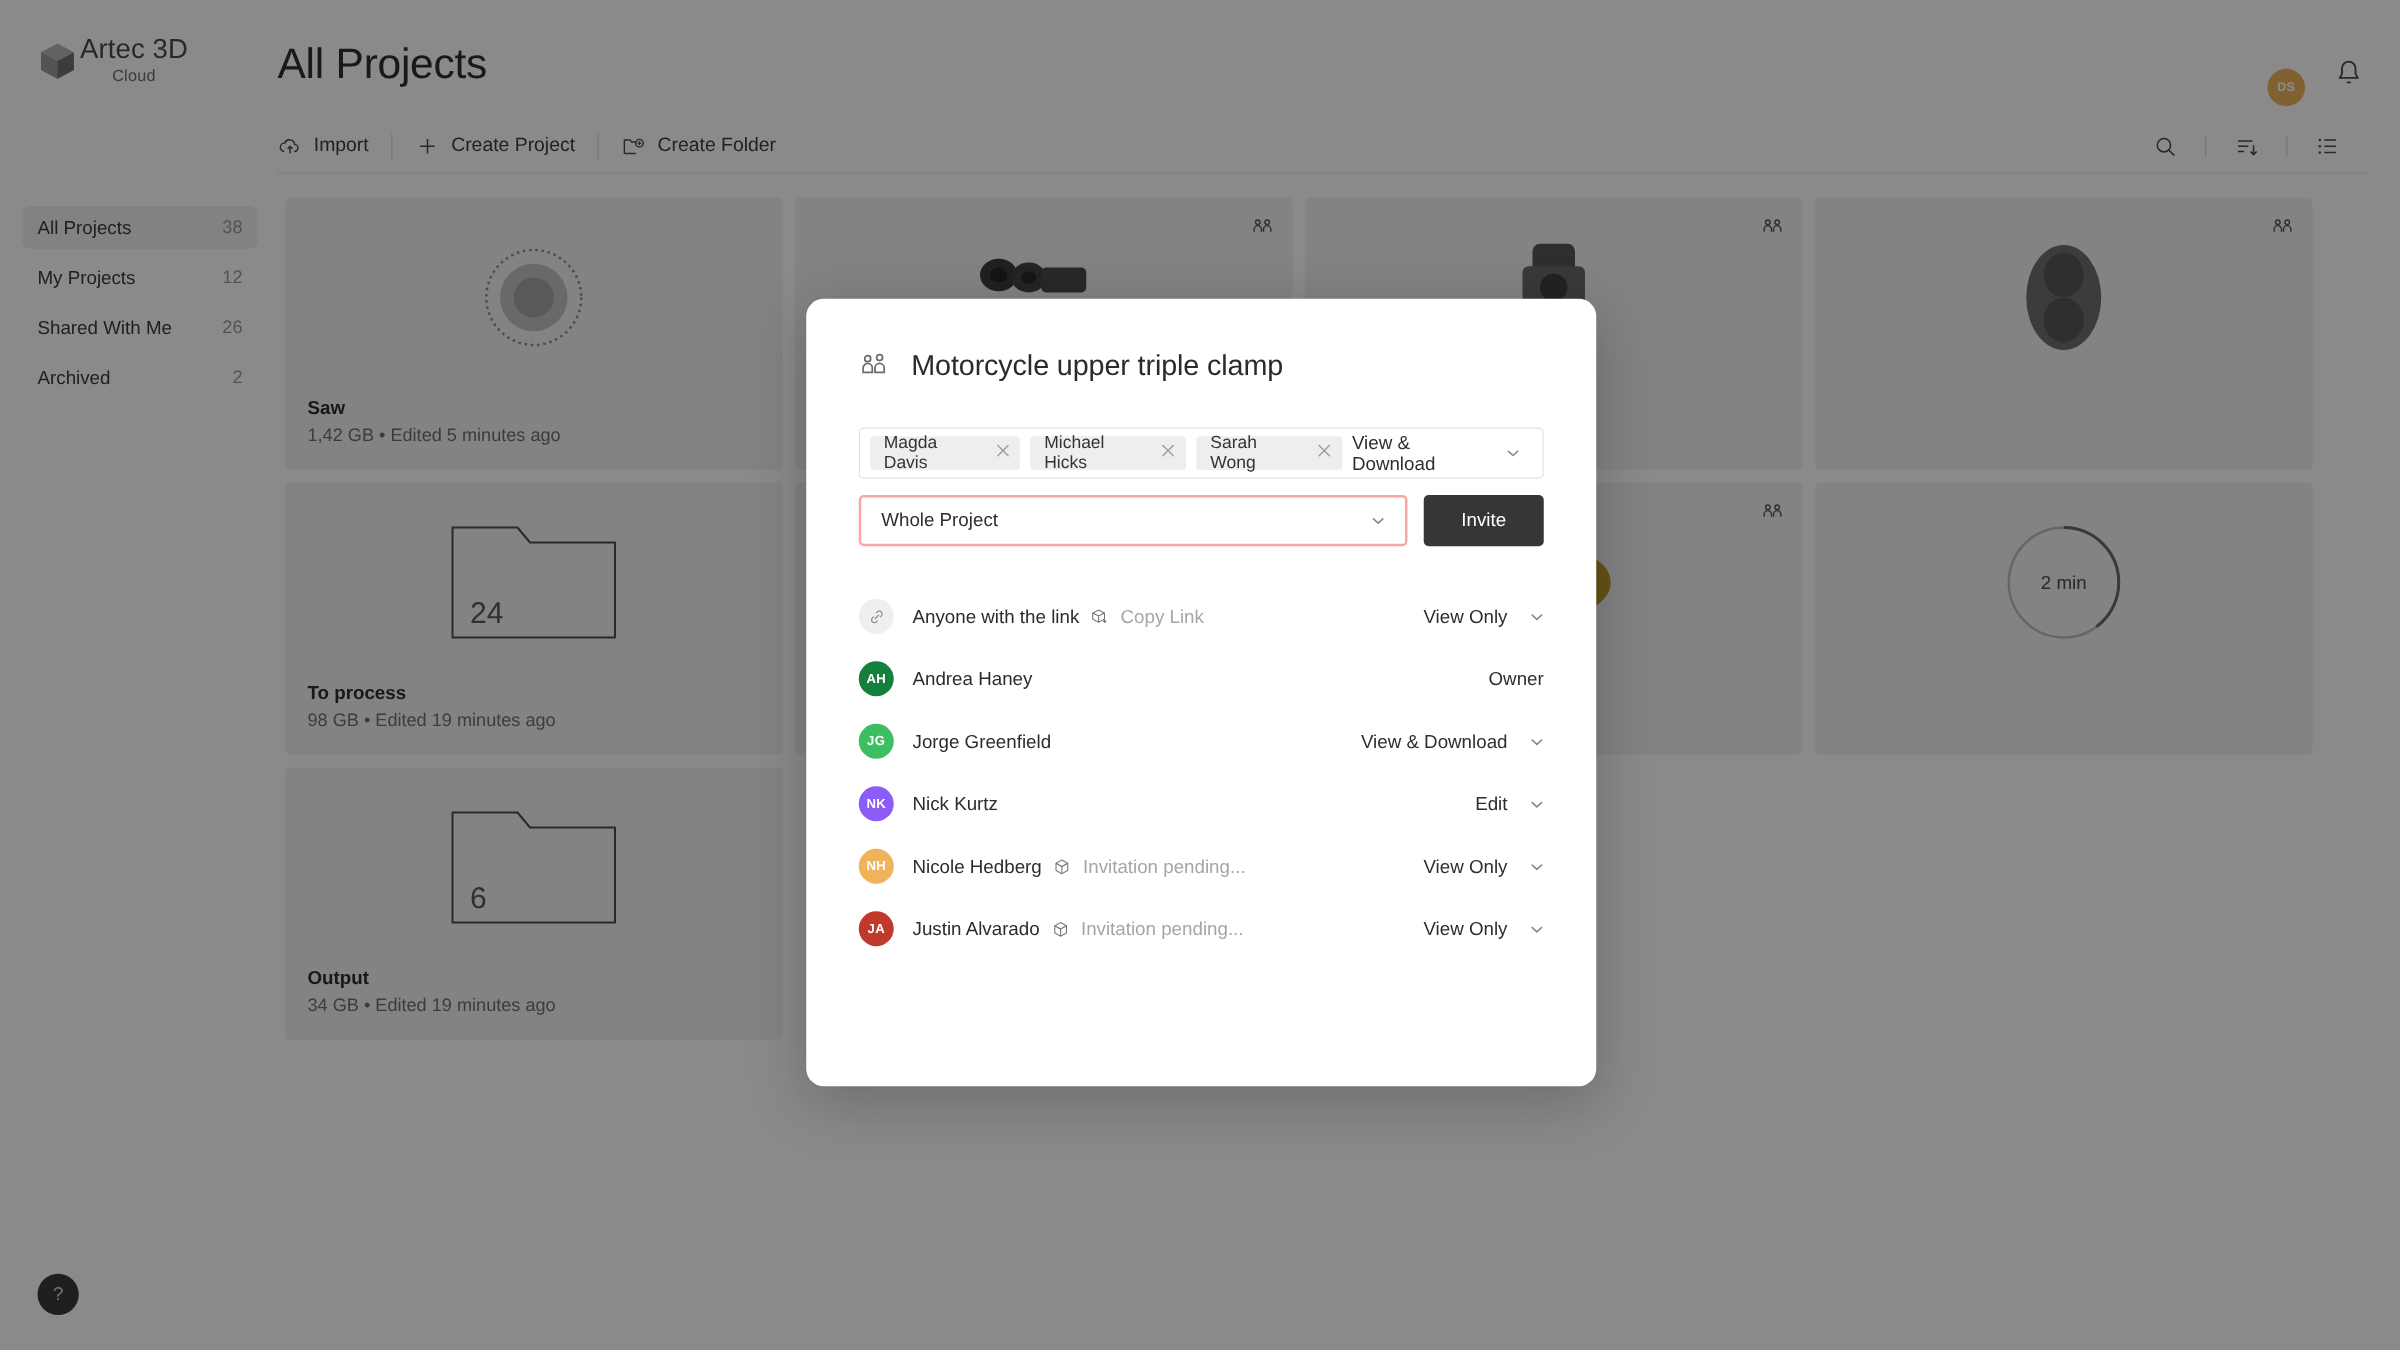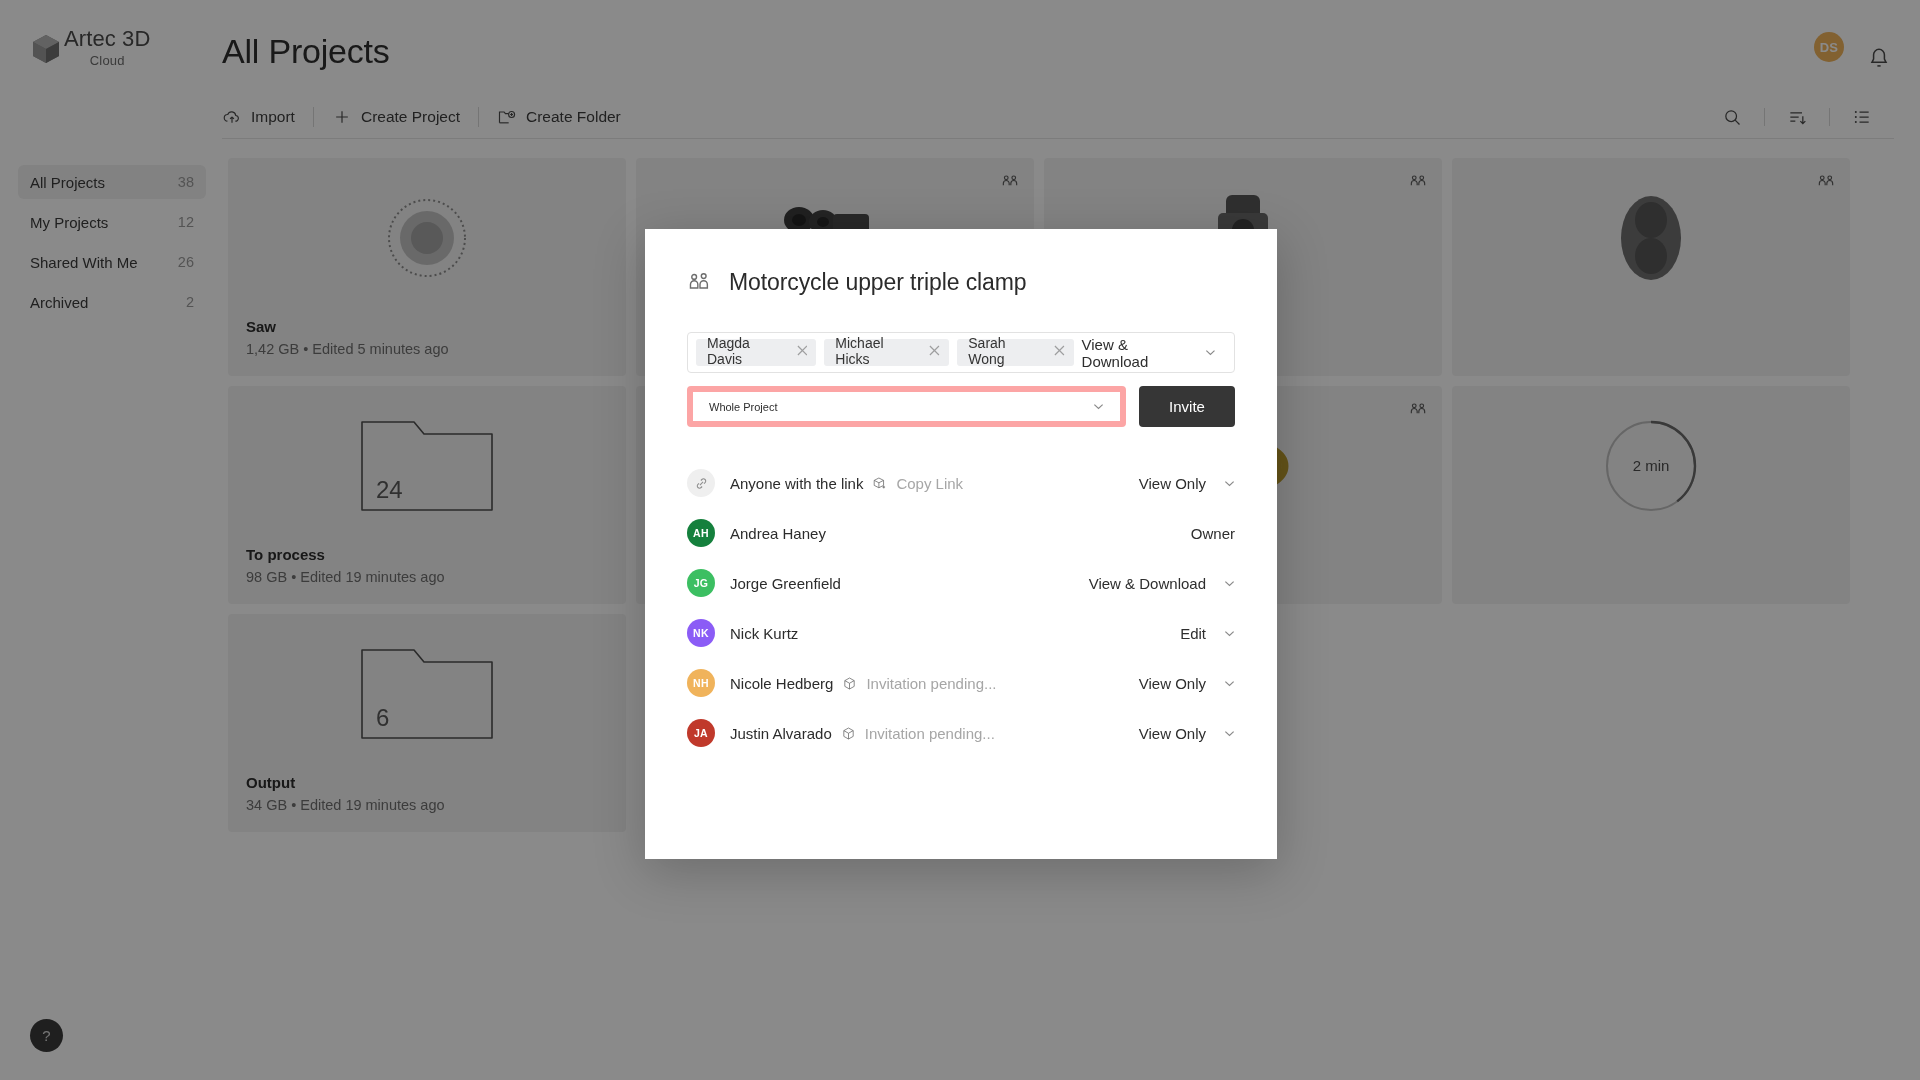--- a/index.html
+++ b/index.html
@@ -41,24 +41,24 @@
     margin-top: 4px; letter-spacing: .2px;
   }
 
   
   .page-title {
     position: absolute; left: 222px; top: 32px;
     font-size: 34px; font-weight: 400; color: #2f2f2f;
     letter-spacing: -.2px;
   }
   .avatar-top {
-    position: absolute; right: 76px; top: 32px;
+    position: absolute; right: 76px; top: 55px;
     width: 30px; height: 30px; border-radius: 50%;
     background: #F0B35B; color: #fff;
-    font-size: 13px; font-weight: 600;
+    font-size: 10px; font-weight: 600;
     display: flex; align-items: center; justify-content: center;
     letter-spacing: .3px;
   }
   .bell {
     position: absolute; right: 28px; top: 45px;
     width: 26px; height: 26px;
   }
 
   
   .toolbar {
@@ -130,23 +130,23 @@
     position: absolute; left: 30px; bottom: 28px;
     width: 33px; height: 33px; border-radius: 50%;
     background: #3a3a3a; color: #d8d8d8;
     display: flex; align-items: center; justify-content: center;
     font-size: 15px;
   }
 
   
   .modal {
     position: absolute; z-index: 60;
-    left: 645px; top: 229px;
+    left: 645px; top: 239px;
     width: 632px; height: 630px;
-    background: #ffffff; border-radius: 0;
+    background: #ffffff; border-radius: 14px;
     box-shadow: 0 12px 48px rgba(0,0,0,.22);
     padding: 40px 42px 0 42px;
   }
   .modal-head {
     display: flex; align-items: center; gap: 16px;
     margin-bottom: 36px;
   }
   .modal-title {
     font-size: 23px; color: #2b2b2b; font-weight: 400; letter-spacing: -.1px;
   }
@@ -166,23 +166,23 @@
   .chip-role {
     margin-left: auto; margin-right: 10px;
     display: flex; align-items: center; gap: 8px;
     font-size: 15px; color: #2e2e2e;
   }
 
   .row-2 {
     display: flex; gap: 13px; margin-top: 13px;
   }
   .select-box {
-    flex: 1; height: 41px; border: 6px solid #fca5a5; border-radius: 4px;
+    flex: 1; height: 41px; border: 2px solid #fca5a5; border-radius: 4px;
     display: flex; align-items: center; justify-content: space-between;
-    padding: 0 16px; font-size: 11px; color: #2e2e2e;
+    padding: 0 16px; font-size: 15px; color: #2e2e2e;
   }
   .invite-btn {
     width: 96px; height: 41px; border-radius: 4px;
     background: #363636; color: #ffffff;
     display: flex; align-items: center; justify-content: center;
     font-size: 15px; border: none; cursor: pointer;
   }
 
   .people { margin-top: 31px; }
   .person {

